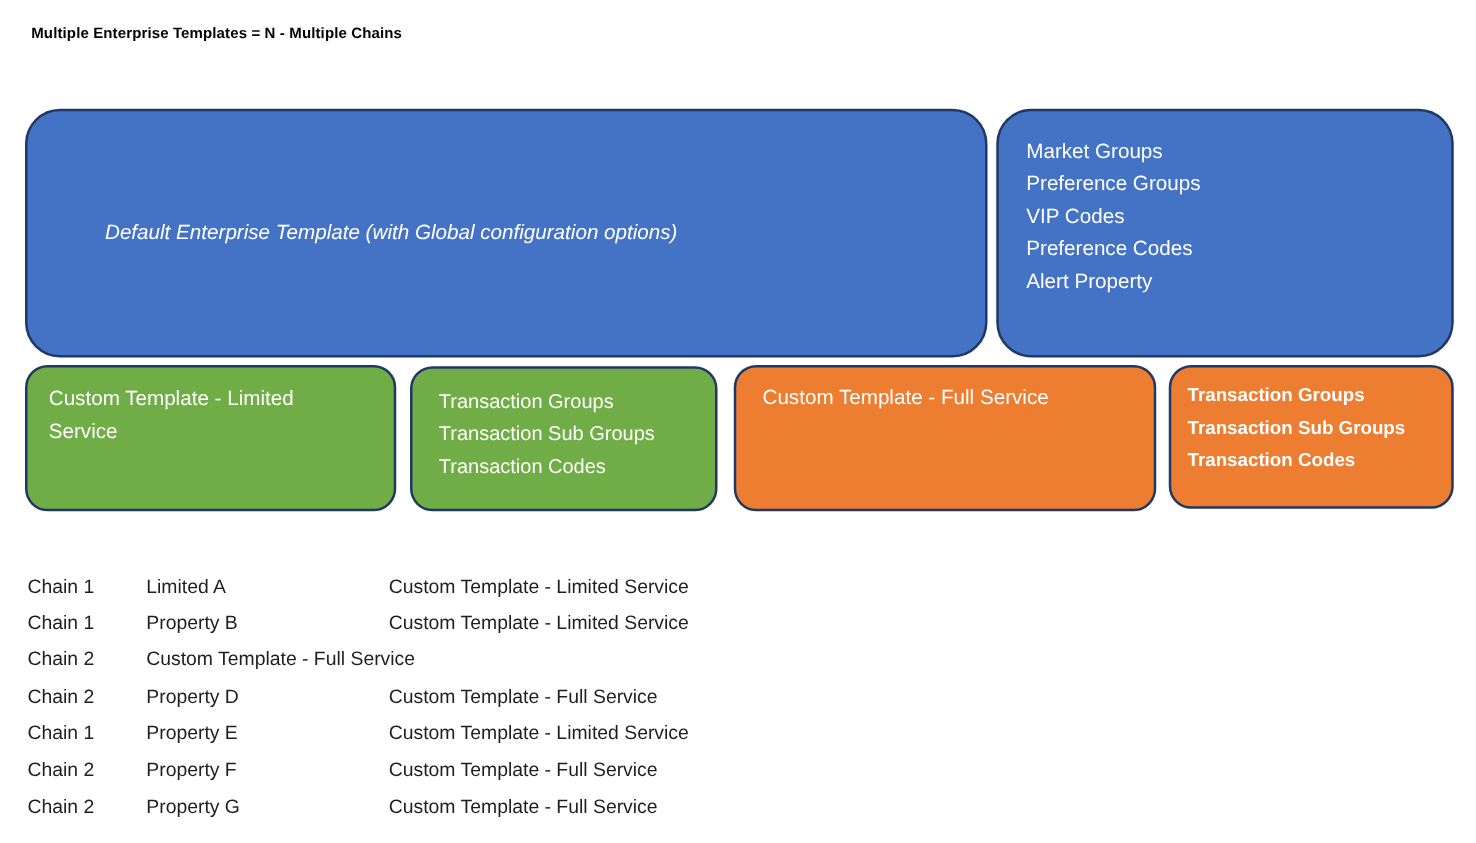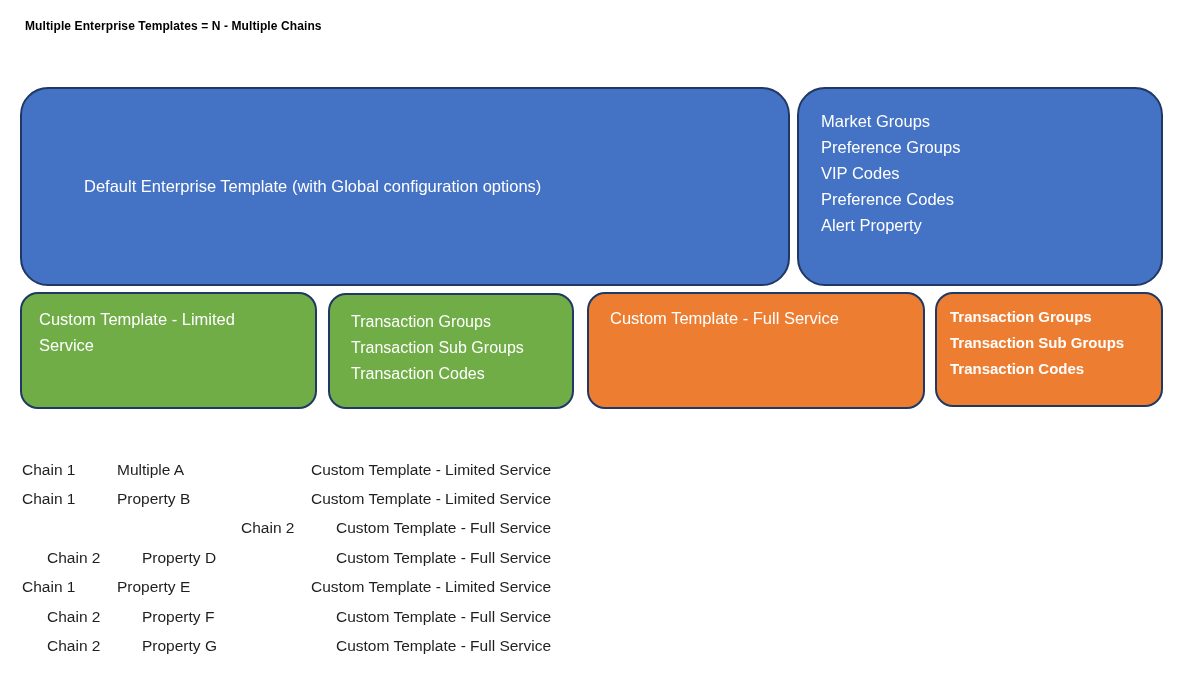--- a/index.html
+++ b/index.html
@@ -36,20 +36,21 @@
 
   .box-default {
     left: 20px; top: 87px;
     width: 770px; height: 199px;
     border-radius: 28px;
     display: flex;
     align-items: center;
     padding-left: 62px;
     padding-right: 30px;
     font-size: 16.5px;
+    font-style: italic;
   }
   .box-global {
     left: 797px; top: 87px;
     width: 366px; height: 199px;
     border-radius: 28px;
     padding: 19px 18px 10px 22px;
     font-size: 16.5px;
   }
   .box-global .list-line { line-height: 26px; }
 
@@ -91,21 +92,20 @@
     position: absolute;
     left: 22px;
     top: 455px;
     color: #1f1f1f;
     font-size: 15.5px;
   }
   .trow {
     display: flex;
     height: 29.4px;
     align-items: center;
-    justify-content: flex-end;
   }
   .tcell-0 { width: 95px; }
   .tcell-1 { width: 194px; }
   .tcell-2 { width: auto; }
 </style>
 </head>
 <body>
 
 <div class="canvas">
 
@@ -139,21 +139,21 @@
 
   <div class="shape orange box-full-opts">
       <div class="list-line">Transaction Groups</div>
       <div class="list-line">Transaction Sub Groups</div>
       <div class="list-line">Transaction Codes</div>
     </div>
 
   <div class="mapping-table">
       <div class="trow">
         <div class="tcell tcell-0">Chain 1</div>
-        <div class="tcell tcell-1">Multiple A</div>
+        <div class="tcell tcell-1">Limited A</div>
         <div class="tcell tcell-2">Custom Template - Limited Service</div>
       </div>
       <div class="trow">
         <div class="tcell tcell-0">Chain 1</div>
         <div class="tcell tcell-1">Property B</div>
         <div class="tcell tcell-2">Custom Template - Limited Service</div>
       </div>
       <div class="trow">
         <div class="tcell tcell-0">Chain 2</div>
         <div class="tcell tcell-2">Custom Template - Full Service</div>

